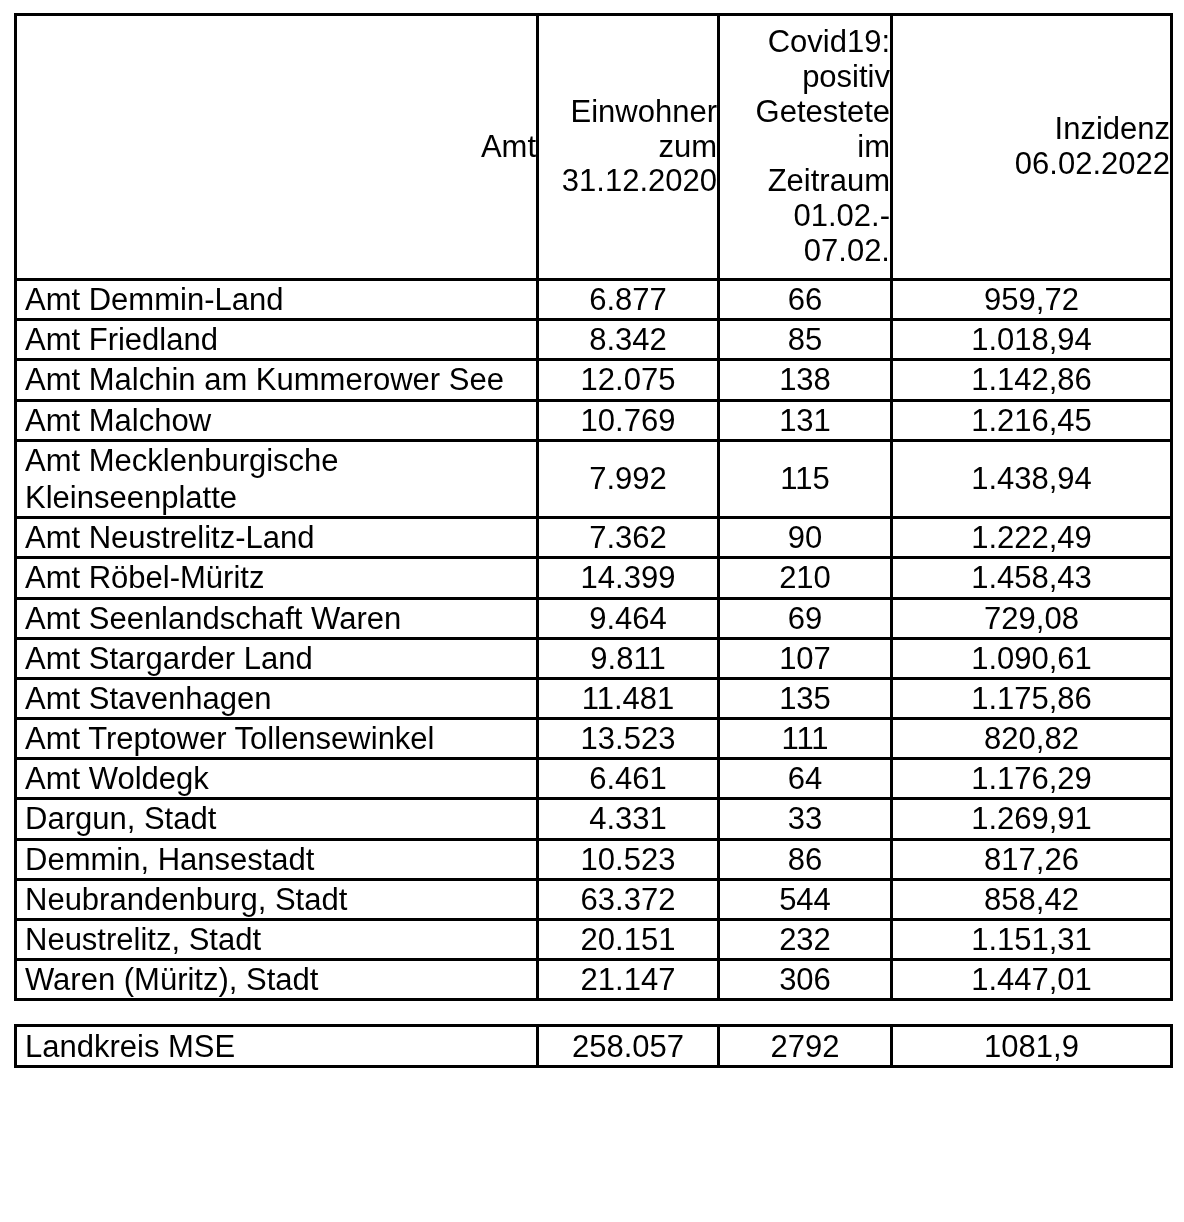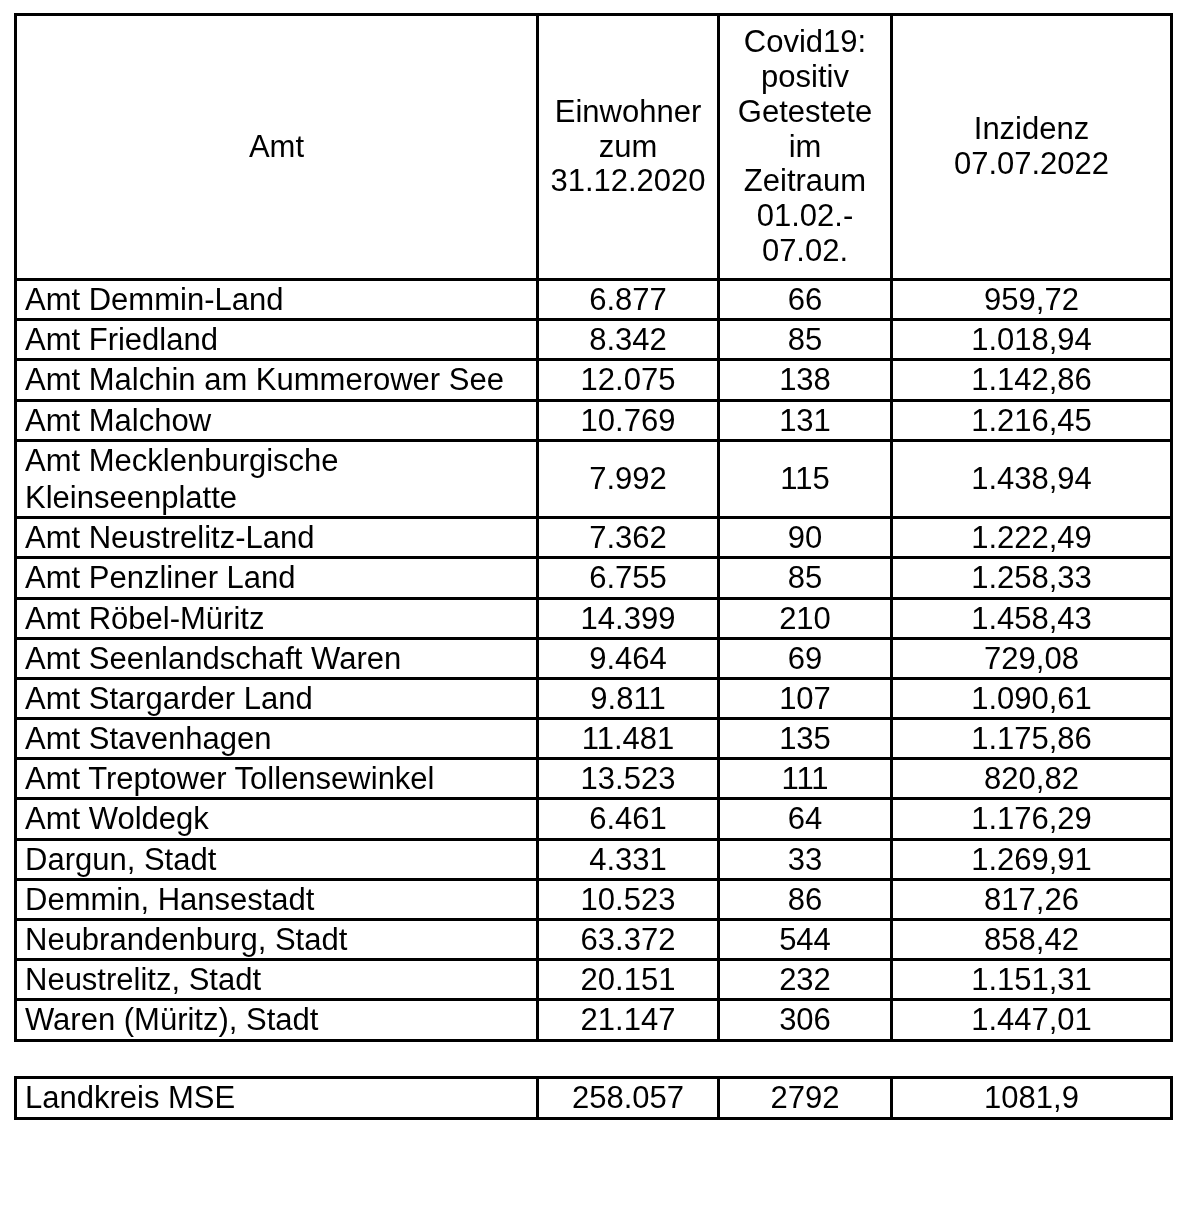--- a/index.html
+++ b/index.html
@@ -27,38 +27,38 @@
     border: 3px solid #000000;
     font-size: 31px;
     font-weight: normal;
     color: #000000;
     vertical-align: middle;
     padding: 0;
     overflow: hidden;
   }
   th {
     height: 262px;
-    text-align: center;
+    text-align: right;
     white-space: pre-line;
     line-height: 1.12;
   }
   td {
     height: 37px;
     line-height: 1.2;
   }
   td.amt {
     text-align: left;
     padding-left: 8px;
     padding-right: 0;
   }
   td.num {
     text-align: center;
   }
   .summary-table {
-    margin-top: 34px;
+    margin-top: 23px;
   }
   .summary-table td {
     height: 38px;
   }
 </style>
 </head>
 <body>
 
 <div class="page">
 
@@ -76,21 +76,21 @@
 zum
 31.12.2020</th>
         <th>Covid19:
 positiv
 Getestete
 im
 Zeitraum
 01.02.-
 07.02.</th>
         <th>Inzidenz
-07.07.2022</th>
+06.02.2022</th>
       </tr>
     </thead>
     <tbody>
         <tr>
     <td class="amt">Amt Demmin-Land</td>
     <td class="num">6.877</td>
     <td class="num">66</td>
     <td class="num">959,72</td>
   </tr>
         <tr>
@@ -115,26 +115,20 @@
     <td class="amt">Amt Mecklenburgische Kleinseenplatte</td>
     <td class="num">7.992</td>
     <td class="num">115</td>
     <td class="num">1.438,94</td>
   </tr>
         <tr>
     <td class="amt">Amt Neustrelitz-Land</td>
     <td class="num">7.362</td>
     <td class="num">90</td>
     <td class="num">1.222,49</td>
-  </tr>
-        <tr>
-    <td class="amt">Amt Penzliner Land</td>
-    <td class="num">6.755</td>
-    <td class="num">85</td>
-    <td class="num">1.258,33</td>
   </tr>
         <tr>
     <td class="amt">Amt Röbel-Müritz</td>
     <td class="num">14.399</td>
     <td class="num">210</td>
     <td class="num">1.458,43</td>
   </tr>
         <tr>
     <td class="amt">Amt Seenlandschaft Waren</td>
     <td class="num">9.464</td>

